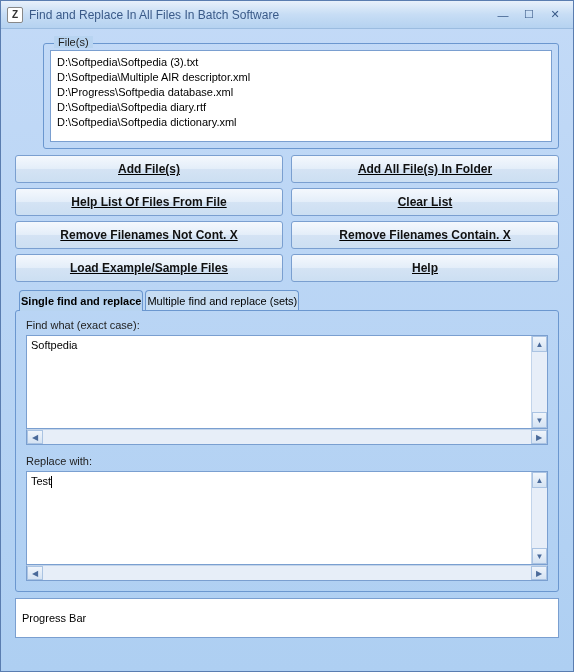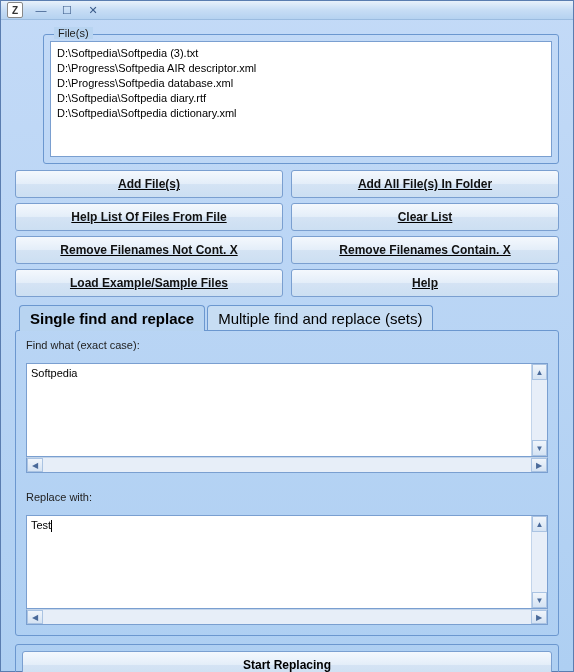--- a/index.html
+++ b/index.html
@@ -73,21 +73,21 @@
   position: absolute;
   top: -8px;
   left: 10px;
   background: #b8d4f1;
   padding: 0 4px;
   font-size: 11px;
   color: #222;
 }
 .filelist {
   width: 100%;
-  height: 116px;
+  height: 92px;
   background: #fff;
   border: 1px solid #7a9fd0;
   padding: 4px 6px;
   font-size: 11px;
   overflow: auto;
   line-height: 15px;
 }
 .btn-grid {
   display: grid;
   grid-template-columns: 1fr 1fr;
@@ -107,42 +107,42 @@
   display: flex;
   align-items: center;
   justify-content: center;
 }
 .tabs {
   display: flex;
   margin-bottom: -1px;
   margin-left: 4px;
 }
 .tab {
-  padding: 4px 10px;
+  padding: 4px 1px;
   border: 1px solid #6b97cf;
   border-bottom: none;
   border-radius: 4px 4px 0 0;
   background: #c7ddf3;
-  font-size: 15px;
+  font-size: 11px;
   cursor: pointer;
   margin-right: 2px;
 }
 .tab.active {
   background: #b8d4f1;
   font-weight: bold;
   position: relative;
   z-index: 2;
 }
 .tab-panel {
   border: 1px solid #6b97cf;
   border-radius: 3px;
   padding: 8px 10px 10px 10px;
   display: flex;
   flex-direction: column;
-  gap: 12px;
+  gap: 4px;
 }
 .field-label {
   font-size: 11px;
   color: #222;
 }
 .textbox-wrap {
   position: relative;
   background: #fff;
   border: 1px solid #7a9fd0;
   height: 94px;
@@ -223,34 +223,35 @@
   margin-left: 0px;
 }
 </style>
 </head>
 <body>
 
 <div class="window">
 
   <div class="titlebar">
     <div class="titlebar-icon">Z</div>
+    <div class="titlebar-text">Find and Replace In All Files In Batch Software</div>
     <div class="titlebar-btns">
       <div class="tb-btn">—</div>
       <div class="tb-btn">☐</div>
       <div class="tb-btn">✕</div>
     </div>
   </div>
 
   <div class="client">
 
     <div class="groupbox" style="margin-top:4px;">
       <div class="groupbox-label">File(s)</div>
       <div class="filelist" id="filelist">
           <div>D:\Softpedia\Softpedia (3).txt</div>
-          <div>D:\Progress\Softpedia AIR descriptor.xml</div>
+          <div>D:\Softpedia\Multiple AIR descriptor.xml</div>
           <div>D:\Progress\Softpedia database.xml</div>
           <div>D:\Softpedia\Softpedia diary.rtf</div>
           <div>D:\Softpedia\Softpedia dictionary.xml</div>
         </div>
     </div>
 
     <div class="btn-grid">
       <div class="btn">Add File(s)</div>
       <div class="btn">Add All File(s) In Folder</div>
       <div class="btn">Help List Of Files From File</div>
@@ -293,20 +294,17 @@
           </div>
         </div>
         <div class="hscroll">
           <div class="scroll-btn">◀</div>
           <div class="hscroll-track"></div>
           <div class="scroll-btn">▶</div>
         </div>
       </div>
     </div>
 
-    <div class="start-wrap">
-      <button class="start-btn">Start Replacing</button>
-    </div>
 
     <div class="progress">Progress Bar</div>
 
   </div>
 </div>
 
 </body></html>

